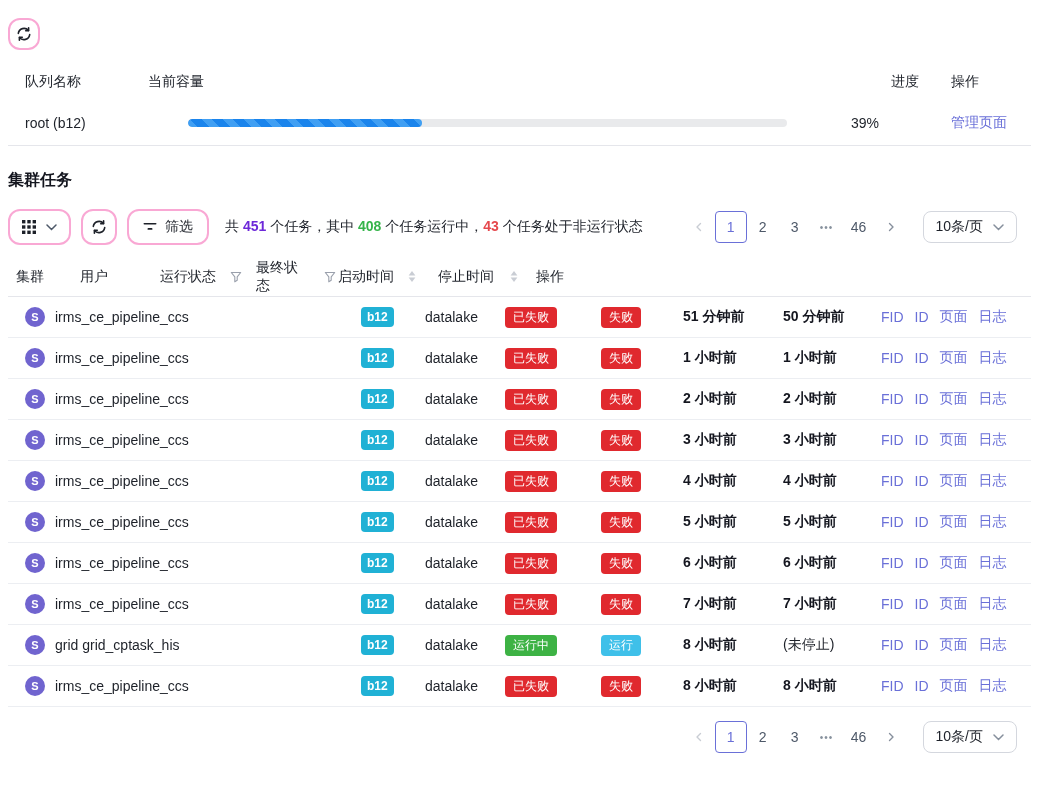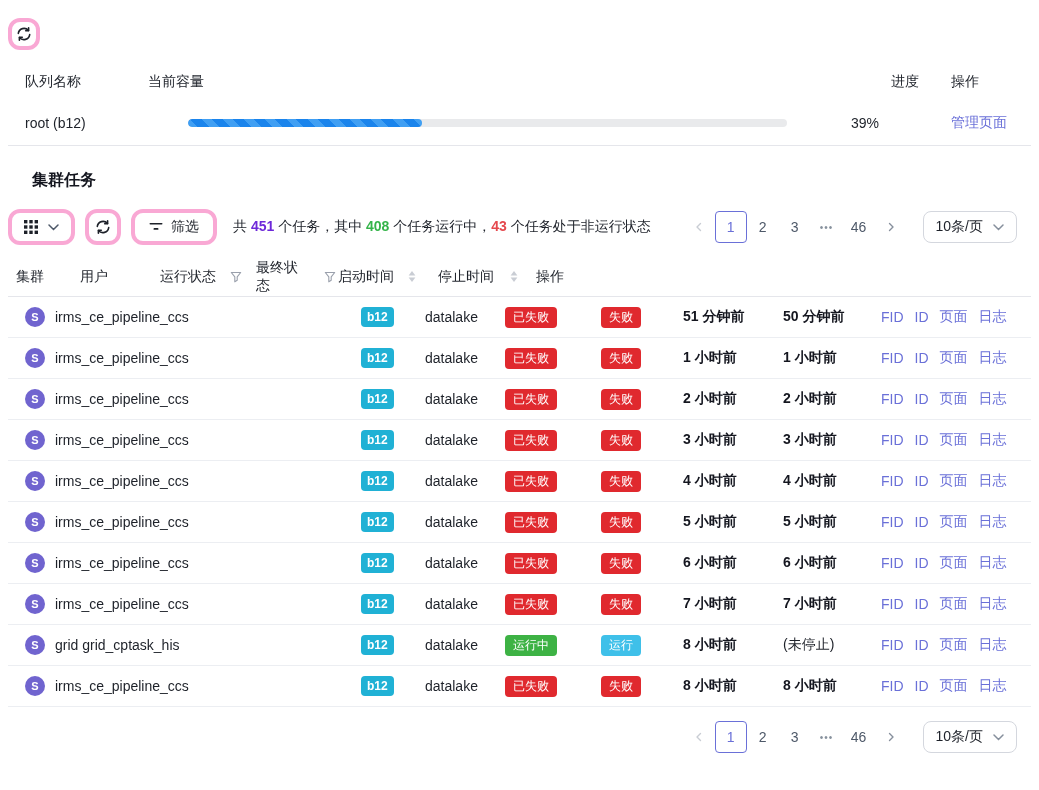--- a/index.html
+++ b/index.html
@@ -6,24 +6,24 @@
   html,body { margin:0; padding:0; }
   body {
     width:1039px; height:790px; background:#ffffff;
     font-family:"Liberation Sans","DejaVu Sans",sans-serif;
     color:#1d2129; font-size:14px; overflow:hidden;
   }
   .page { padding:0 8px; }
 
   .section-title { font-size:16px; font-weight:700; color:#14161f; margin:0; }
   .title-resources { padding-top:16px; }
-  .title-tasks { padding-top:24px;margin-left:24px; }
+  .title-tasks { padding-top:24px; }
 
   .icon-btn, .tool-btn {
-    background:#fff; border:4px solid #f9a8d4; border-radius:12px;
+    background:#fff; border:2px solid #f9a8d4; border-radius:12px;
     display:inline-flex; align-items:center; justify-content:center;
     cursor:pointer; color:#1d2129;
   }
   .refresh-top { width:32px; height:32px; margin-top:18px; }
 
   
   .res-table { margin-top:14px; }
   .res-header { display:flex; align-items:center; height:36px; font-weight:500; color:#1d2129; }
   .res-row { display:flex; align-items:center; height:46px; border-bottom:1px solid #e5e6eb;gap:40px; }
   .col-queue { width:140px; padding-left:17px; }

